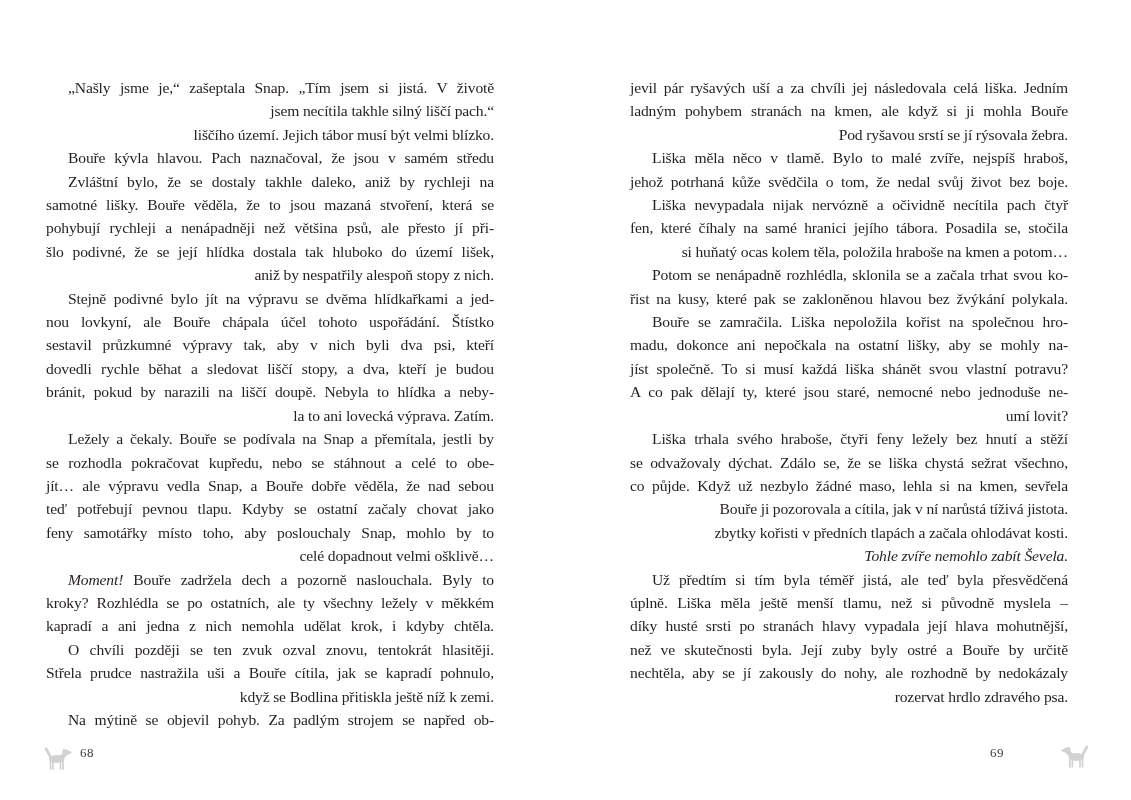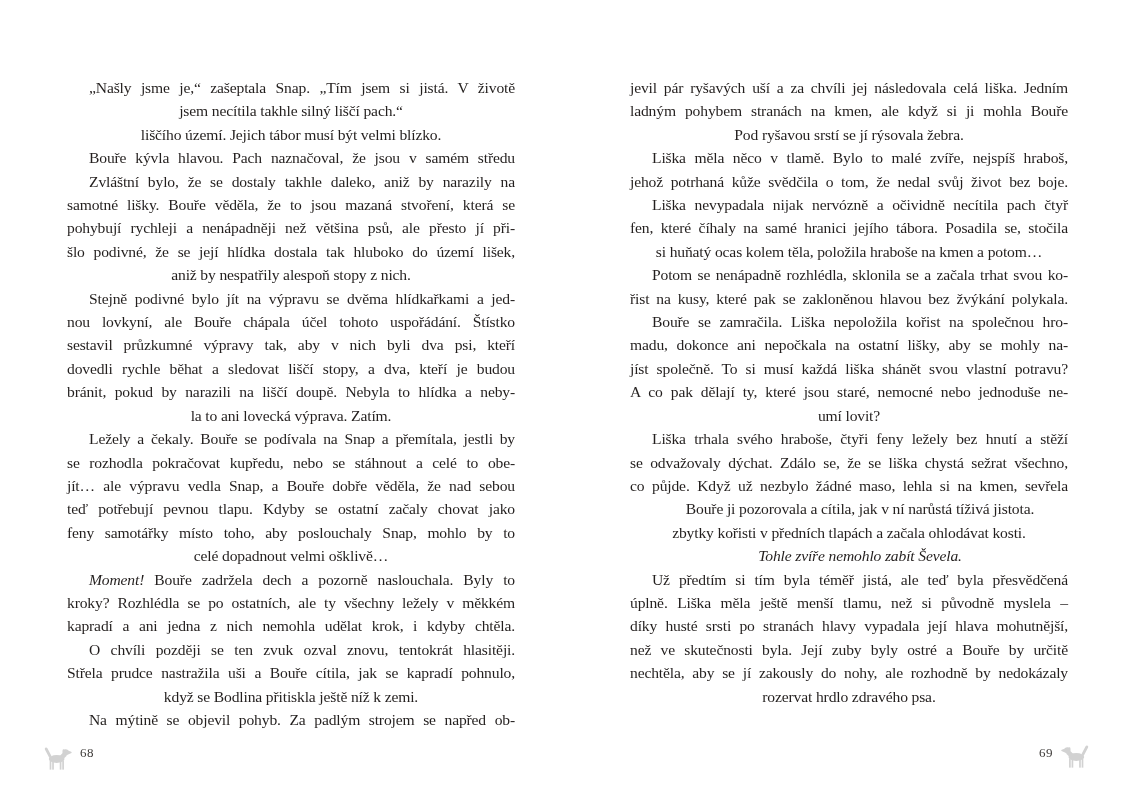--- a/index.html
+++ b/index.html
@@ -12,45 +12,45 @@
     position: relative;
     background: #ffffff;
     overflow: hidden;
     font-family: "Liberation Serif", serif;
   }
   .page-text {
     position: absolute;
     top: 76px;
     color: #231f1e;
   }
-  .page-text.left  { left: 67px;  width: 448px; }
+  .page-text.left  { left: 46px;  width: 448px; }
   .page-text.right { left: 630px; width: 438px; }
   .line {
     font-size: 15.6px;
     line-height: 23.4px;
     letter-spacing: -0.15px;
-    text-align: center;
+    text-align: right;
     white-space: normal;
   }
   .line.just {
     text-align: justify;
     text-align-last: justify;
   }
   .line.ind {
     text-indent: 22px;
   }
   .line em { font-style: italic; }
   .pagenum {
     position: absolute;
     font-size: 13px;
     color: #3d3a38;
     letter-spacing: 0.5px;
   }
   .pagenum.left  { left: 80px;   top: 745px; }
-  .pagenum.right { left: 1039px; top: 745px; }
+  .pagenum.right { left: 990px; top: 745px; }
   .dog {
     position: absolute;
     width: 31px;
     height: 28px;
   }
   .dog.left  { left: 42px;   top: 745px; }
   .dog.right { left: 1060px; top: 743px; transform: scaleX(-1); }
   .dog svg { width: 100%; height: 100%; display: block; }
   .dog svg * { fill: #d2d2d2; }
 </style>
@@ -58,21 +58,21 @@
 <body>
 
 <div>
 
   <section>
     <div class="page-text left">
         <div class="line ind just">„Našly jsme je,“ zašeptala Snap. „Tím jsem si jistá. V životě</div>
         <div class="line">jsem necítila takhle silný liščí pach.“</div>
         <div class="line">liščího území. Jejich tábor musí být velmi blízko.</div>
         <div class="line ind just">Bouře kývla hlavou. Pach naznačoval, že jsou v samém středu</div>
-        <div class="line ind just">Zvláštní bylo, že se dostaly takhle daleko, aniž by narazily na</div>
+        <div class="line ind just">Zvláštní bylo, že se dostaly takhle daleko, aniž by rychleji na</div>
         <div class="line just">samotné lišky. Bouře věděla, že to jsou mazaná stvoření, která se</div>
         <div class="line just">pohybují rychleji a nenápadněji než většina psů, ale přesto jí při-</div>
         <div class="line just">šlo podivné, že se její hlídka dostala tak hluboko do území lišek,</div>
         <div class="line">aniž by nespatřily alespoň stopy z nich.</div>
         <div class="line ind just">Stejně podivné bylo jít na výpravu se dvěma hlídkařkami a jed-</div>
         <div class="line just">nou lovkyní, ale Bouře chápala účel tohoto uspořádání. Štístko</div>
         <div class="line just">sestavil průzkumné výpravy tak, aby v nich byli dva psi, kteří</div>
         <div class="line just">dovedli rychle běhat a sledovat liščí stopy, a dva, kteří je budou</div>
         <div class="line just">bránit, pokud by narazili na liščí doupě. Nebyla to hlídka a neby-</div>
         <div class="line">la to ani lovecká výprava. Zatím.</div>

